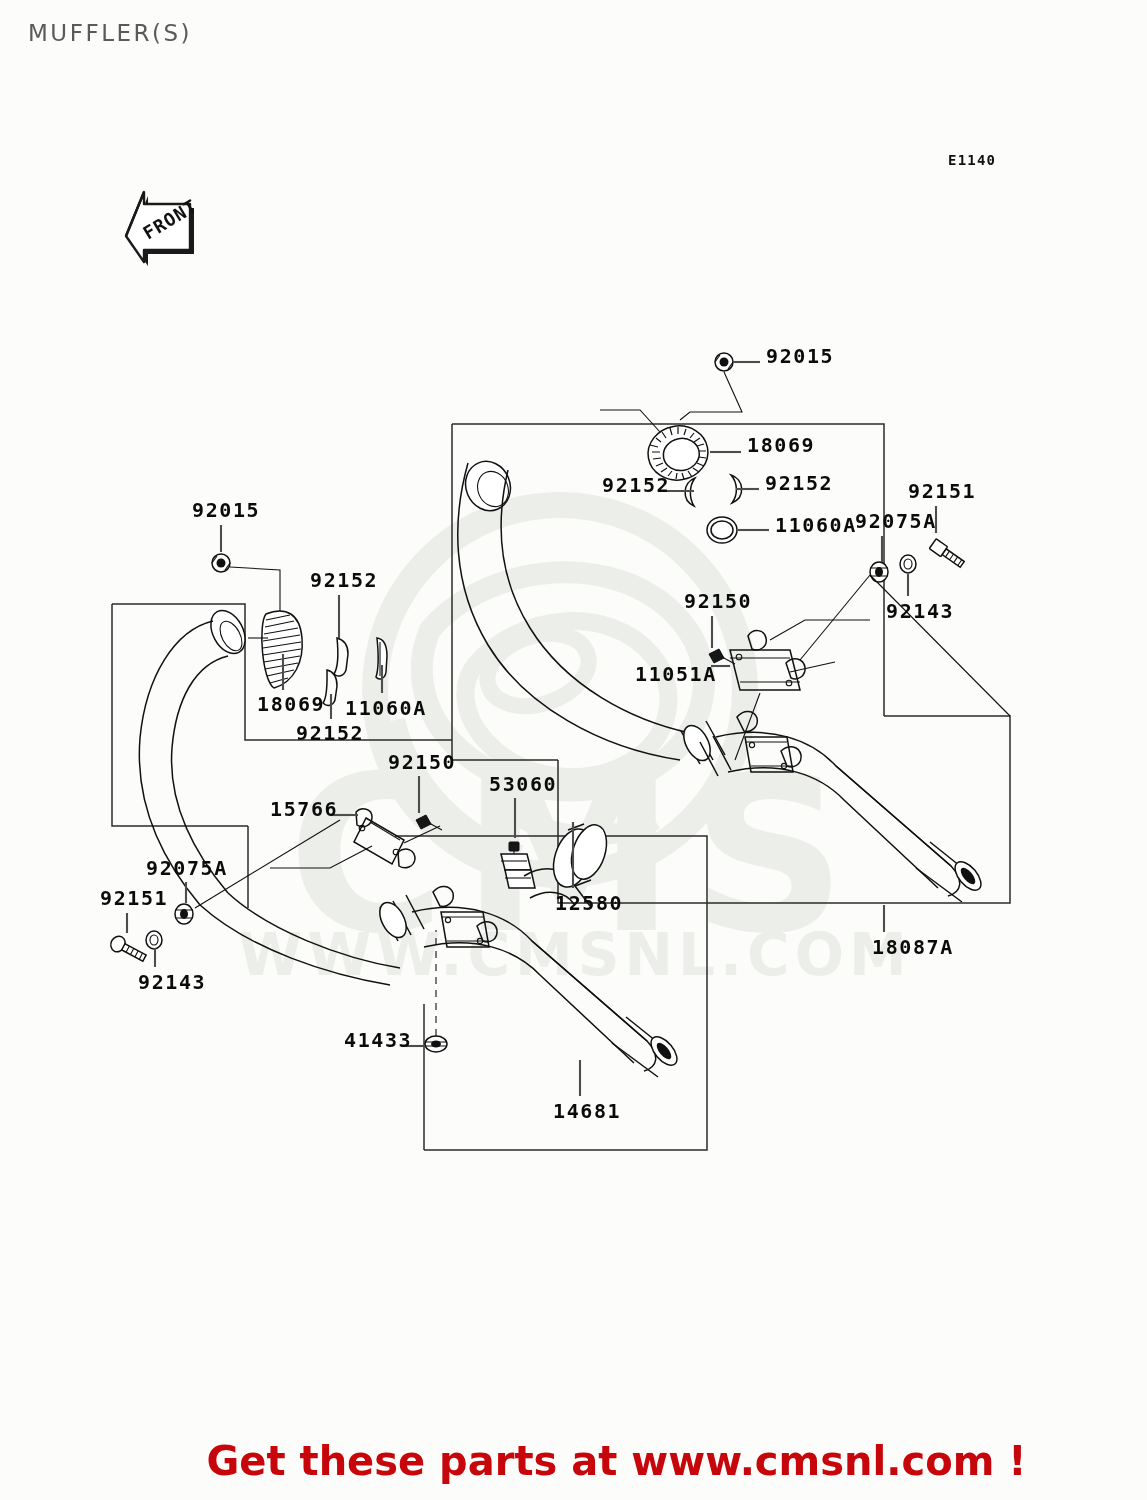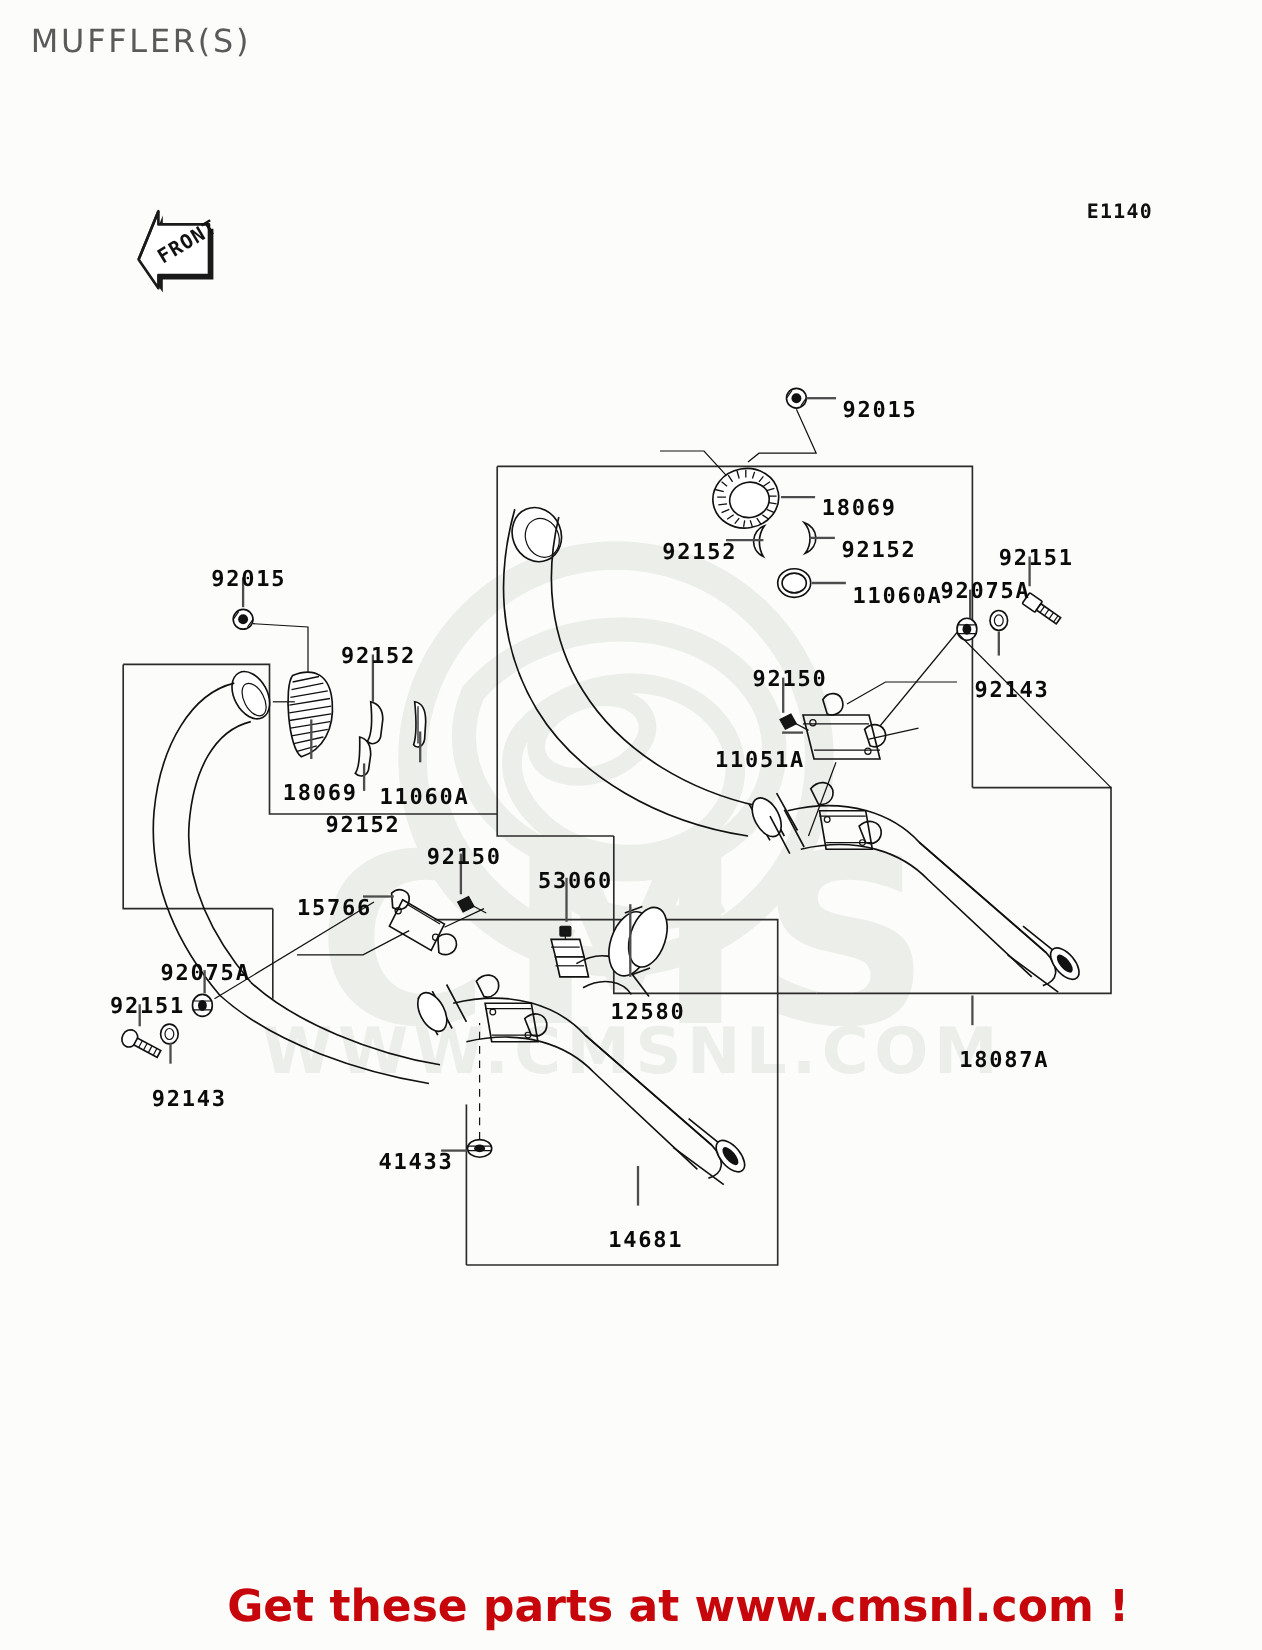--- a/index.html
+++ b/index.html
@@ -10,31 +10,30 @@
     font-family:"Liberation Sans", sans-serif;
     color:#111;
     overflow:hidden;
     position:relative;
   }
   #stage{position:absolute;inset:0;width:1147px;height:1500px;}
 
   
   .page-title{
     position:absolute;left:28px;top:20px;
-    font-size:29px;letter-spacing:2.5px;
+    font-size:23px;letter-spacing:2.5px;
     color:#5a5a5a;font-weight:400;
     font-family:"DejaVu Sans", sans-serif;
     white-space:nowrap;
   }
   .diagram-code{
-    position:absolute;left:948px;top:182px;
-    font-size:18px;font-weight:bold;letter-spacing:1.2px;
+    position:absolute;left:948px;top:152px;
+    font-size:14px;font-weight:bold;letter-spacing:1.2px;
     color:#101010;
     font-family:"DejaVu Sans Mono", monospace;
-    margin-left:40px;
   }
 
   
   .footer-cta{
     position:absolute;left:0;top:1438px;width:1147px;
     text-align:center;
     font-size:40px;font-weight:bold;
     color:#c6060a;
     font-family:"DejaVu Sans", sans-serif;
     letter-spacing:0px;
@@ -47,21 +46,20 @@
   
   .plabel{
     position:absolute;
     font-family:"DejaVu Sans Mono", monospace;
     font-size:20px;
     font-weight:bold;
     letter-spacing:1.6px;
     color:#0b0b0b;
     white-space:nowrap;
     line-height:1;
-    margin-top:16px;
   }
 
   
   .front-badge{position:absolute;left:118px;top:178px;width:100px;height:95px;}
 </style>
 </head>
 <body>
 
 <div id="stage">
 
@@ -407,21 +405,21 @@
 
   <div class="plabel" style="left:766px;top:346px">92015</div>
   <div class="plabel" style="left:747px;top:435px">18069</div>
   <div class="plabel" style="left:602px;top:475px">92152</div>
   <div class="plabel" style="left:765px;top:473px">92152</div>
   <div class="plabel" style="left:775px;top:515px">11060A</div>
   <div class="plabel" style="left:908px;top:481px">92151</div>
   <div class="plabel" style="left:855px;top:511px">92075A</div>
   <div class="plabel" style="left:886px;top:601px">92143</div>
   <div class="plabel" style="left:684px;top:591px">92150</div>
-  <div class="plabel" style="left:650px;top:664px">11051A</div>
+  <div class="plabel" style="left:635px;top:664px">11051A</div>
 
   <div class="plabel" style="left:192px;top:500px">92015</div>
   <div class="plabel" style="left:310px;top:570px">92152</div>
   <div class="plabel" style="left:257px;top:694px">18069</div>
   <div class="plabel" style="left:345px;top:698px">11060A</div>
   <div class="plabel" style="left:296px;top:723px">92152</div>
   <div class="plabel" style="left:388px;top:752px">92150</div>
   <div class="plabel" style="left:270px;top:799px">15766</div>
   <div class="plabel" style="left:489px;top:774px">53060</div>
   <div class="plabel" style="left:146px;top:858px">92075A</div>

